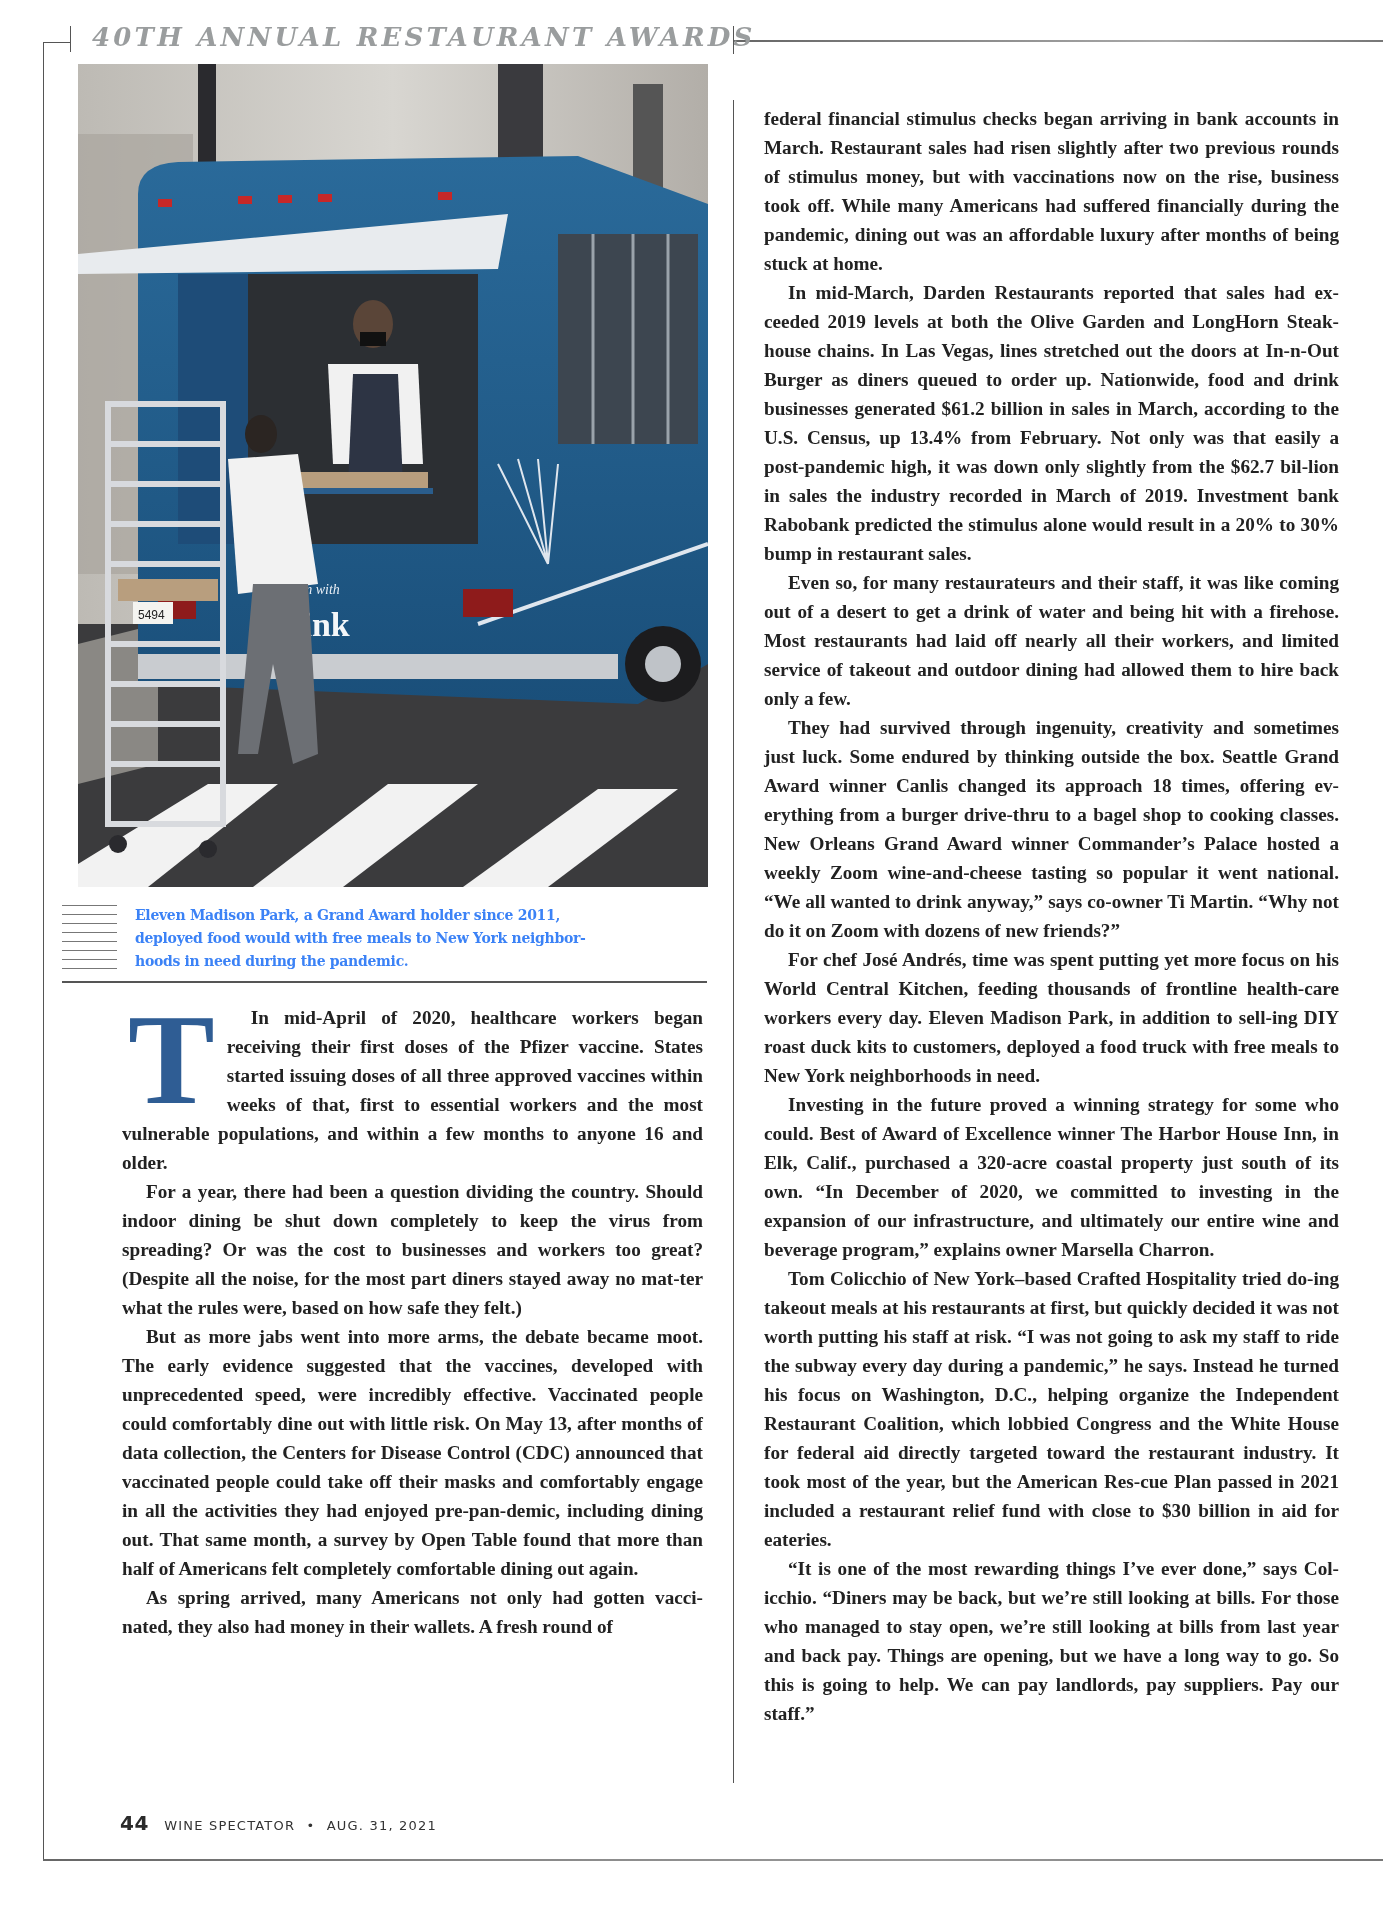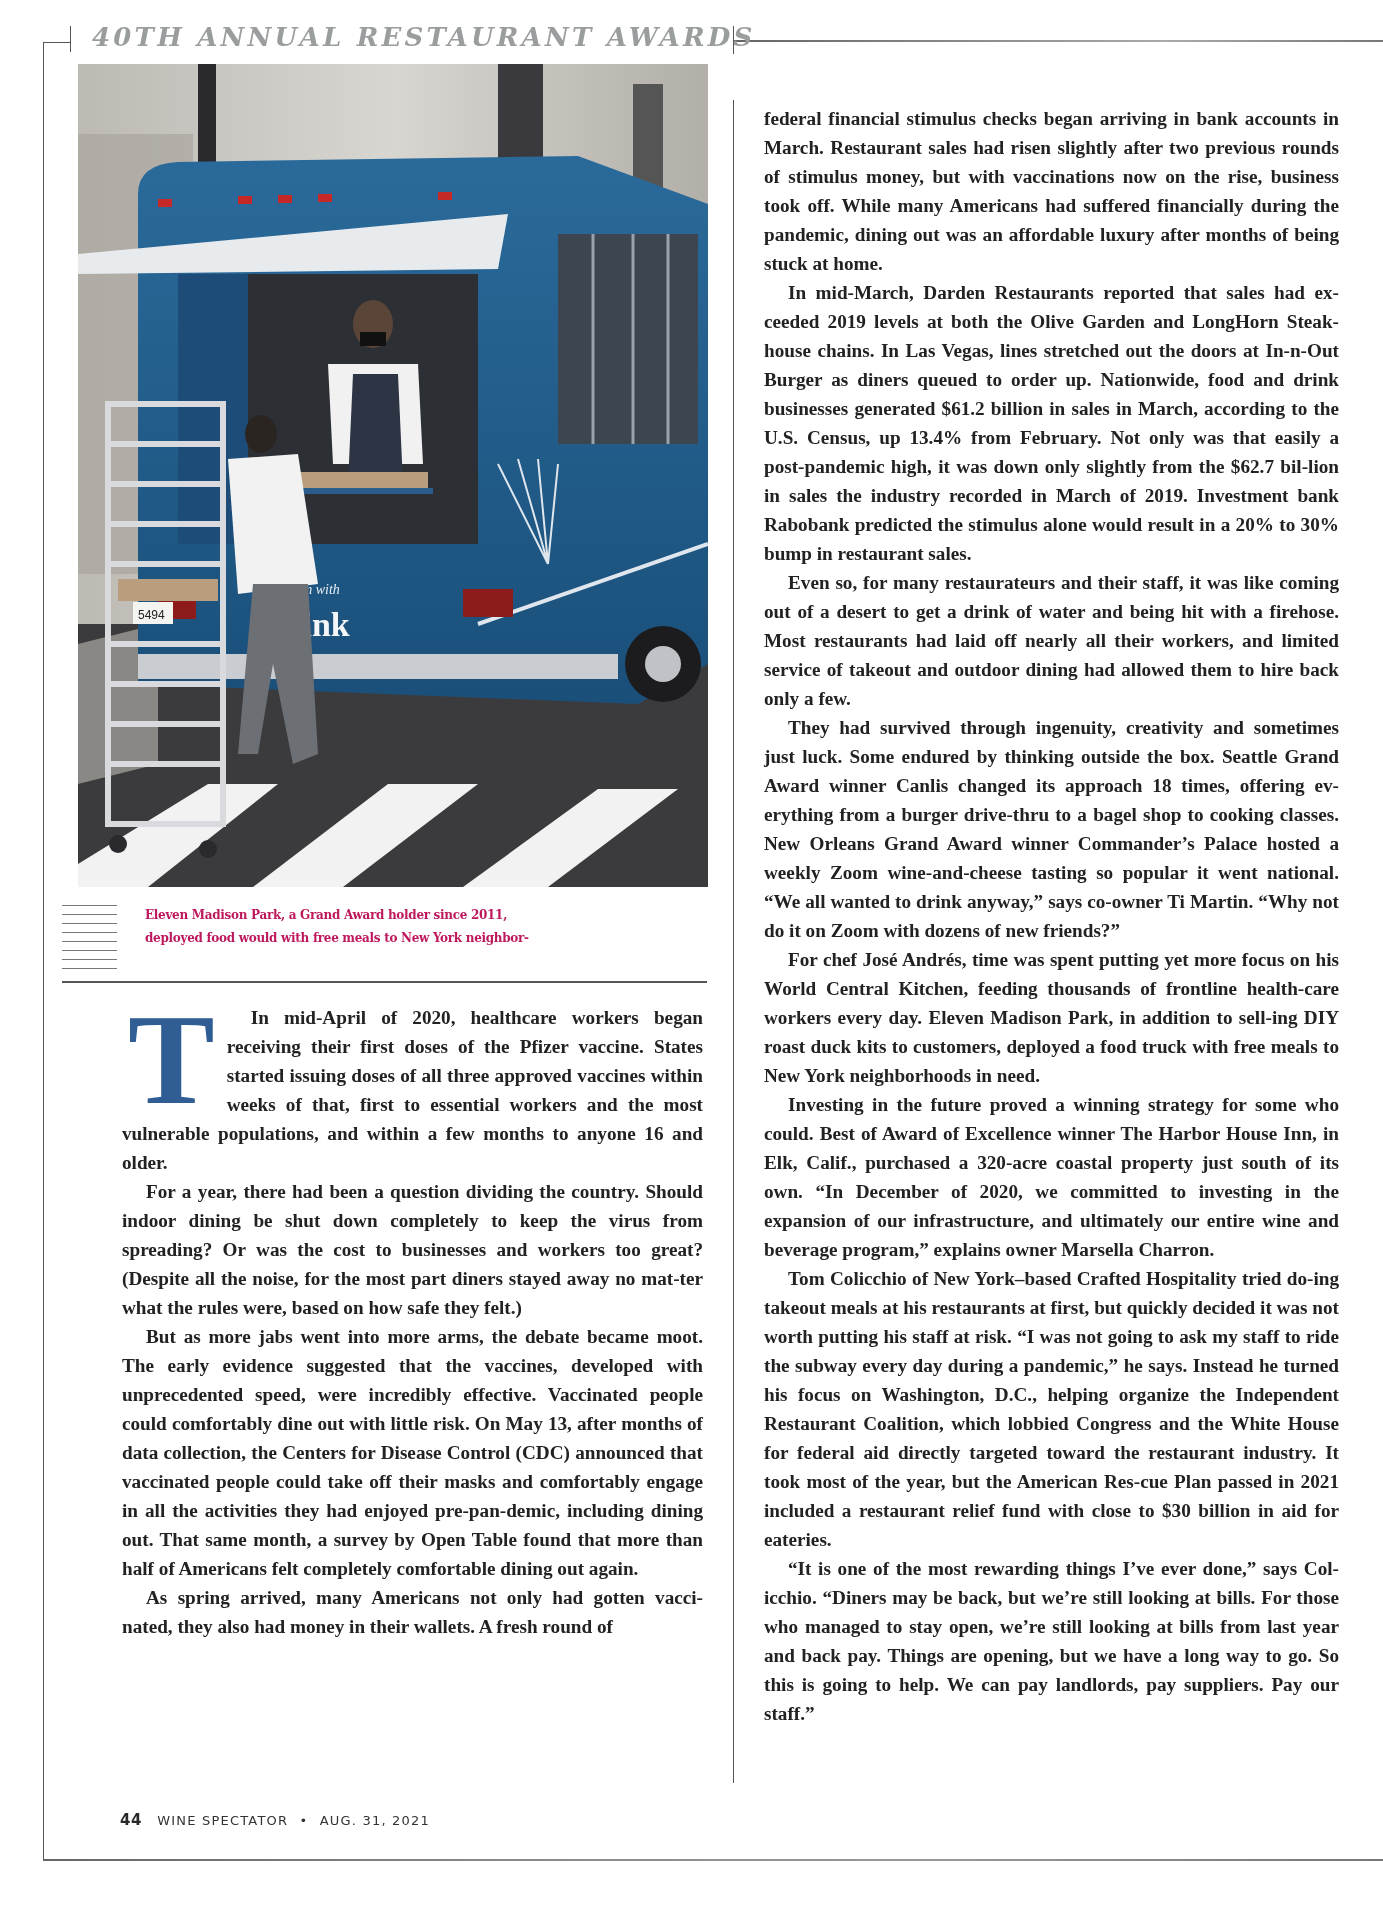--- a/index.html
+++ b/index.html
@@ -15,35 +15,35 @@
 
   .kicker { position: absolute; left: 92px; top: 22px; font-family: "DejaVu Serif", serif; font-style: italic; font-weight: bold; font-size: 26px; letter-spacing: 3.2px; color: #9a9d9e; white-space: nowrap; }
 
   
   .photo { position: absolute; left: 78px; top: 64px; width: 630px; height: 823px; overflow: hidden; background: #d6d4cf; }
   .photo svg { display: block; width: 100%; height: 100%; }
 
   
   .caption-lines { position: absolute; left: 62px; top: 905px; width: 55px; }
   .caption-lines div { height: 1px; background: #777; margin-bottom: 8px; }
-  .caption { position: absolute; left: 145px; top: 904px; width: 570px; font-family: "DejaVu Serif", serif; font-weight: bold; font-size: 12px; line-height: 23px; color: #be185d; letter-spacing: -0.3px; }
+  .caption { position: absolute; left: 135px; top: 904px; width: 570px; font-family: "DejaVu Serif", serif; font-weight: bold; font-size: 14px; line-height: 23px; color: #3b82f6; letter-spacing: -0.3px; }
   .caption-rule { position: absolute; left: 62px; top: 981px; width: 645px; height: 2px; background: #555; }
 
   
   .col { position: absolute; font-family: "Liberation Serif", serif; font-size: 19.2px; line-height: 29px; color: #222; text-align: justify; hyphens: manual; font-weight: bold; }
   .col p { margin: 0; text-indent: 24px; }
   .col p.first { text-indent: 0; }
   .col-left { left: 122px; top: 1003px; width: 581px; }
   .col-right { left: 764px; top: 104px; width: 575px; }
   .col-divider { position: absolute; left: 733px; top: 100px; width: 1px; height: 1683px; background: #555; }
 
   .dropcap { float: left; font-family: "Liberation Serif", serif; font-size: 130px; line-height: 104px; color: #2f5d94; margin: 4px 12px 0 6px; height: 110px; }
 
   .footer { position: absolute; left: 120px; top: 1811px; font-family: "DejaVu Sans", sans-serif; font-size: 13px; letter-spacing: 1.2px; color: #333; white-space: nowrap; }
-  .footer .pnum { font-weight: bold; font-size: 15px; letter-spacing: 0.5px; margin-right: 10px; color: #2a2a2a; }
+  .footer .pnum { font-weight: bold; font-size: 20px; letter-spacing: 0.5px; margin-right: 10px; color: #2a2a2a; }
   .footer .dot { margin: 0 6px; }
 </style>
 </head>
 <body>
 
 <div class="frame-left"></div>
 <div class="frame-top-stub"></div>
 <div class="frame-bottom"></div>
 <div class="header-tick-left"></div>
 <div class="header-tick-right"></div>
@@ -144,20 +144,21 @@
     <div></div>
     <div></div>
     <div></div>
     <div></div>
     <div></div>
     <div></div>
 </div>
 <div class="caption">
   <div>Eleven Madison Park, a Grand Award holder since 2011,</div>
   <div>deployed food would with free meals to New York neighbor-</div>
+  <div>hoods in need during the pandemic.</div>
 </div>
 <div class="caption-rule"></div>
 
 <div class="col col-left">
   <span class="dropcap">T</span>
   <p>In mid-April of 2020, healthcare workers began receiving their first doses of the Pfizer vaccine. States started issuing doses of all three approved vaccines within weeks of that, first to essential workers and the most vulnerable populations, and within a few months to anyone 16 and older.</p>
   <p>For a year, there had been a question dividing the country. Should indoor dining be shut down completely to keep the virus from spreading? Or was the cost to businesses and workers too great? (Despite all the noise, for the most part diners stayed away no mat-ter what the rules were, based on how safe they felt.)</p>
   <p>But as more jabs went into more arms, the debate became moot. The early evidence suggested that the vaccines, developed with unprecedented speed, were incredibly effective. Vaccinated people could comfortably dine out with little risk. On May 13, after months of data collection, the Centers for Disease Control (CDC) announced that vaccinated people could take off their masks and comfortably engage in all the activities they had enjoyed pre-pan-demic, including dining out. That same month, a survey by Open Table found that more than half of Americans felt completely comfortable dining out again.</p>
   <p>As spring arrived, many Americans not only had gotten vacci-nated, they also had money in their wallets. A fresh round of</p>
 </div>

